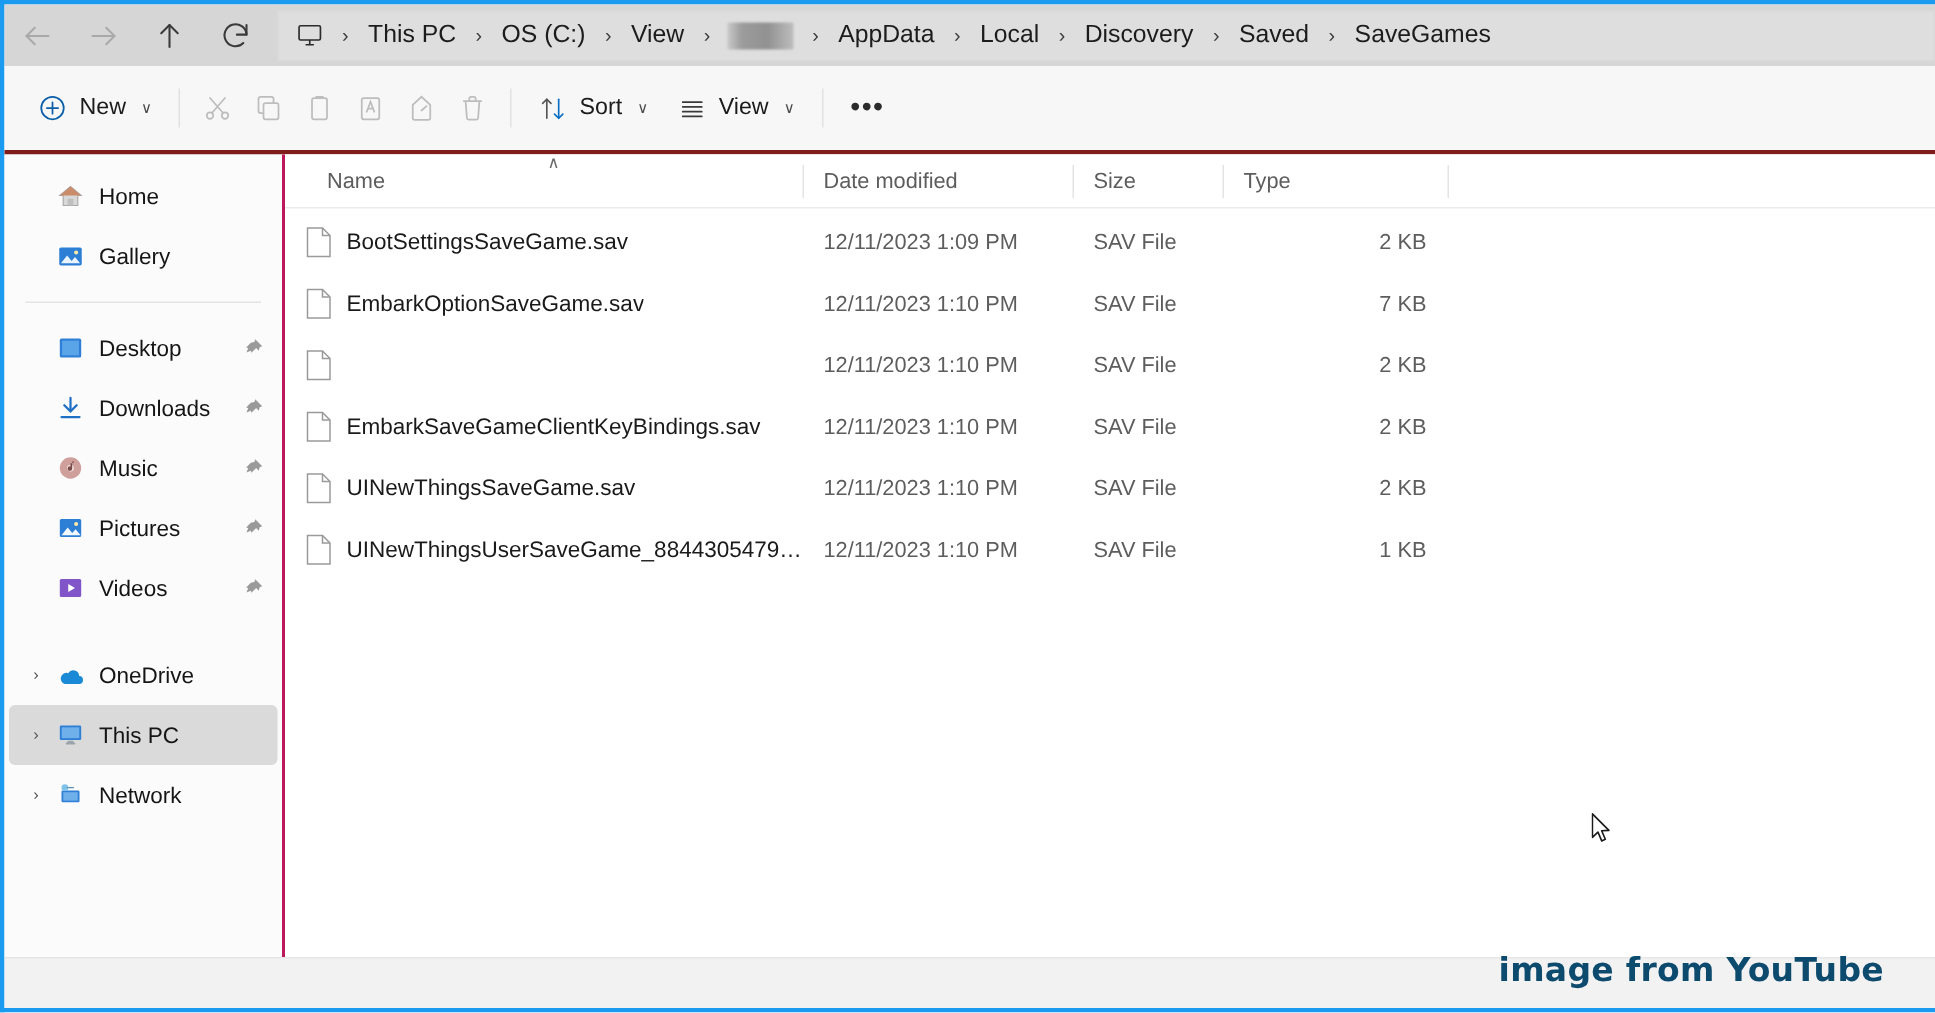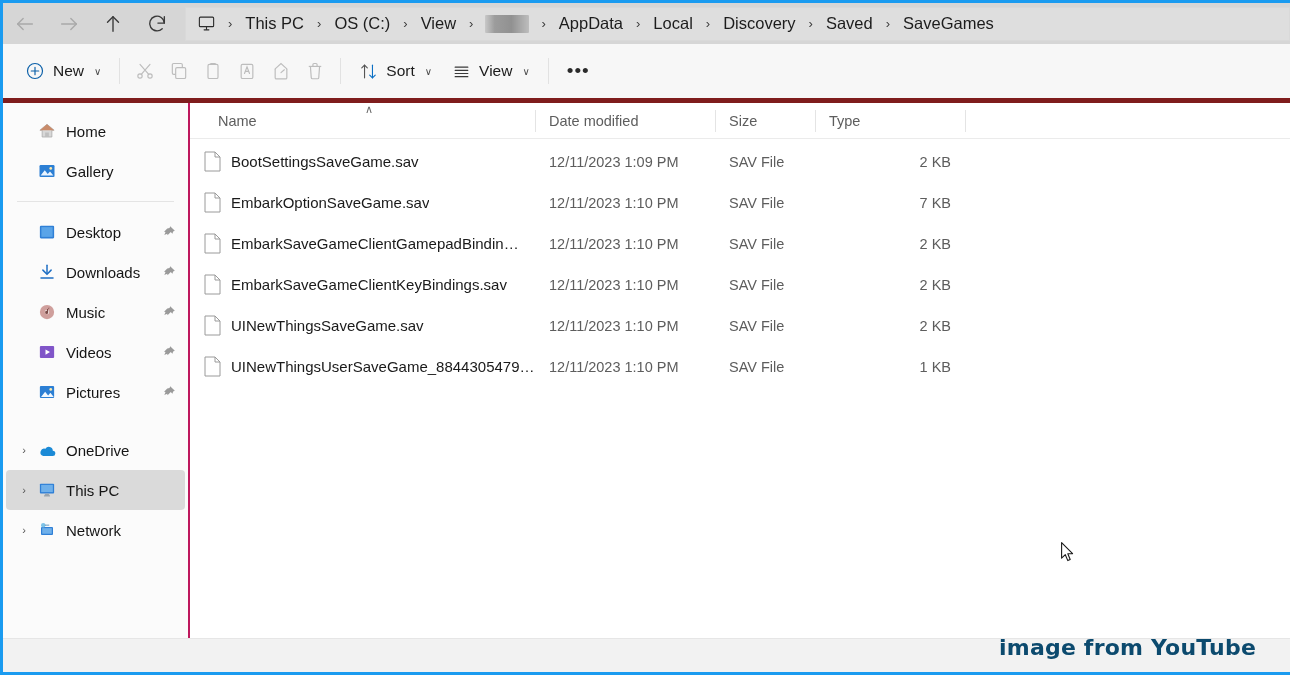--- a/index.html
+++ b/index.html
@@ -69,21 +69,21 @@
   }
 
   
   #toolbar {
     height: 59px;
     flex: 0 0 59px;
     background: #f7f7f7;
     display: flex;
     align-items: center;
     padding-left: 12px;
-    border-bottom: 5px solid #7f1d1d;
+    border-bottom: 3px solid #7f1d1d;
   }
   .tb-item {
     height: 36px;
     display: flex;
     align-items: center;
     gap: 8px;
     padding: 0 10px;
     border-radius: 4px;
     color: #1b1b1b;
     font-size: 15.5px;
@@ -465,42 +465,42 @@
           <svg width="14" height="14" viewBox="0 0 24 24" fill="#9a9a9a">
               <path d="M14 2l8 8-3 1-1 4-3-3-5.5 5.5L9 15l-5 2 2-5-2.5-.5L9 6l4-1z"></path>
             </svg>
         </span>
       </div>
 
       <div class="nav-row">
         <span class="nav-arrow blank">›</span>
         <span class="nav-ico">
           <svg width="18" height="18" viewBox="0 0 24 24">
-              <rect x="2.5" y="4" width="19" height="16" rx="1.4" fill="#8055c8"></rect>
-              <path d="M10 8.5l6 3.5-6 3.5z" fill="#ffffff"></path>
-            </svg>
-        </span>
-        <span class="nav-label">Videos</span>
+              <rect x="2.5" y="4" width="19" height="16" rx="1.4" fill="#2c7fd4"></rect>
+              <path d="M4 18.5l5.5-7 4 5 3-3.5 4.5 5.5z" fill="#f1f8ff"></path>
+              <circle cx="17" cy="8.5" r="1.8" fill="#ffe9a8"></circle>
+            </svg>
+        </span>
+        <span class="nav-label">Pictures</span>
         <span class="pin">
           <svg width="14" height="14" viewBox="0 0 24 24" fill="#9a9a9a">
               <path d="M14 2l8 8-3 1-1 4-3-3-5.5 5.5L9 15l-5 2 2-5-2.5-.5L9 6l4-1z"></path>
             </svg>
         </span>
       </div>
 
       <div class="nav-row">
         <span class="nav-arrow blank">›</span>
         <span class="nav-ico">
           <svg width="18" height="18" viewBox="0 0 24 24">
-              <rect x="2.5" y="4" width="19" height="16" rx="1.4" fill="#2c7fd4"></rect>
-              <path d="M4 18.5l5.5-7 4 5 3-3.5 4.5 5.5z" fill="#f1f8ff"></path>
-              <circle cx="17" cy="8.5" r="1.8" fill="#ffe9a8"></circle>
-            </svg>
-        </span>
-        <span class="nav-label">Pictures</span>
+              <rect x="2.5" y="4" width="19" height="16" rx="1.4" fill="#8055c8"></rect>
+              <path d="M10 8.5l6 3.5-6 3.5z" fill="#ffffff"></path>
+            </svg>
+        </span>
+        <span class="nav-label">Videos</span>
         <span class="pin">
           <svg width="14" height="14" viewBox="0 0 24 24" fill="#9a9a9a">
               <path d="M14 2l8 8-3 1-1 4-3-3-5.5 5.5L9 15l-5 2 2-5-2.5-.5L9 6l4-1z"></path>
             </svg>
         </span>
       </div>
 
       <div class="nav-gap"></div>
 
       <div class="nav-row">
@@ -591,21 +591,20 @@
         </div>
 
         <div class="frow">
           <div class="fname">
             <span style="display:flex;">
               <svg width="17" height="21" viewBox="0 0 17 21" fill="none" stroke="#9a9a9a" stroke-width="1">
                   <path d="M1 1h10l5 5v14H1z" fill="#ffffff"></path>
                   <path d="M11 1v5h5"></path>
                 </svg>
             </span>
-            <span class="txt">EmbarkSaveGameClientGamepadBindin…</span>
           </div>
           <div class="fdate">12/11/2023 1:10 PM</div>
           <div class="ftype">SAV File</div>
           <div class="fsize">2 KB</div>
         </div>
 
         <div class="frow">
           <div class="fname">
             <span style="display:flex;">
               <svg width="17" height="21" viewBox="0 0 17 21" fill="none" stroke="#9a9a9a" stroke-width="1">

